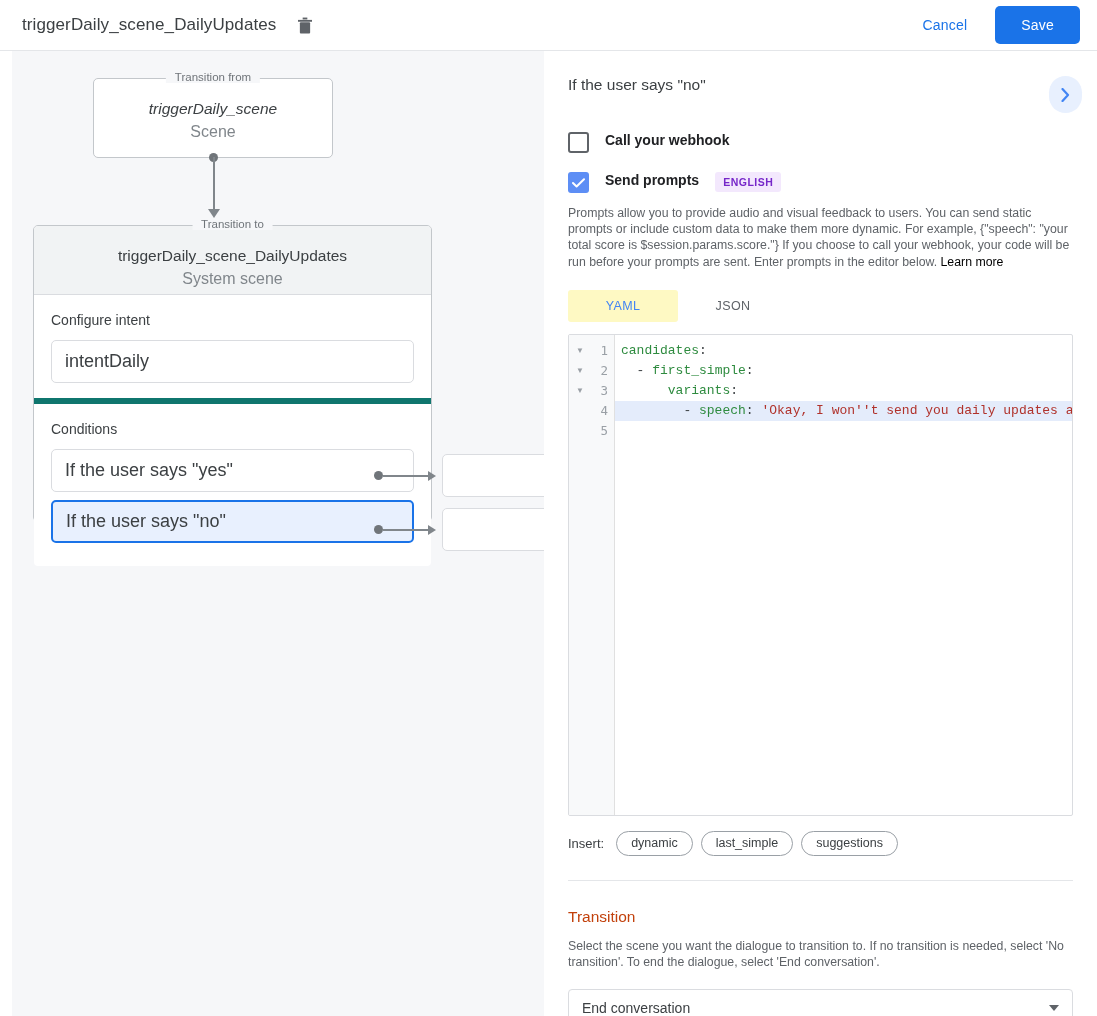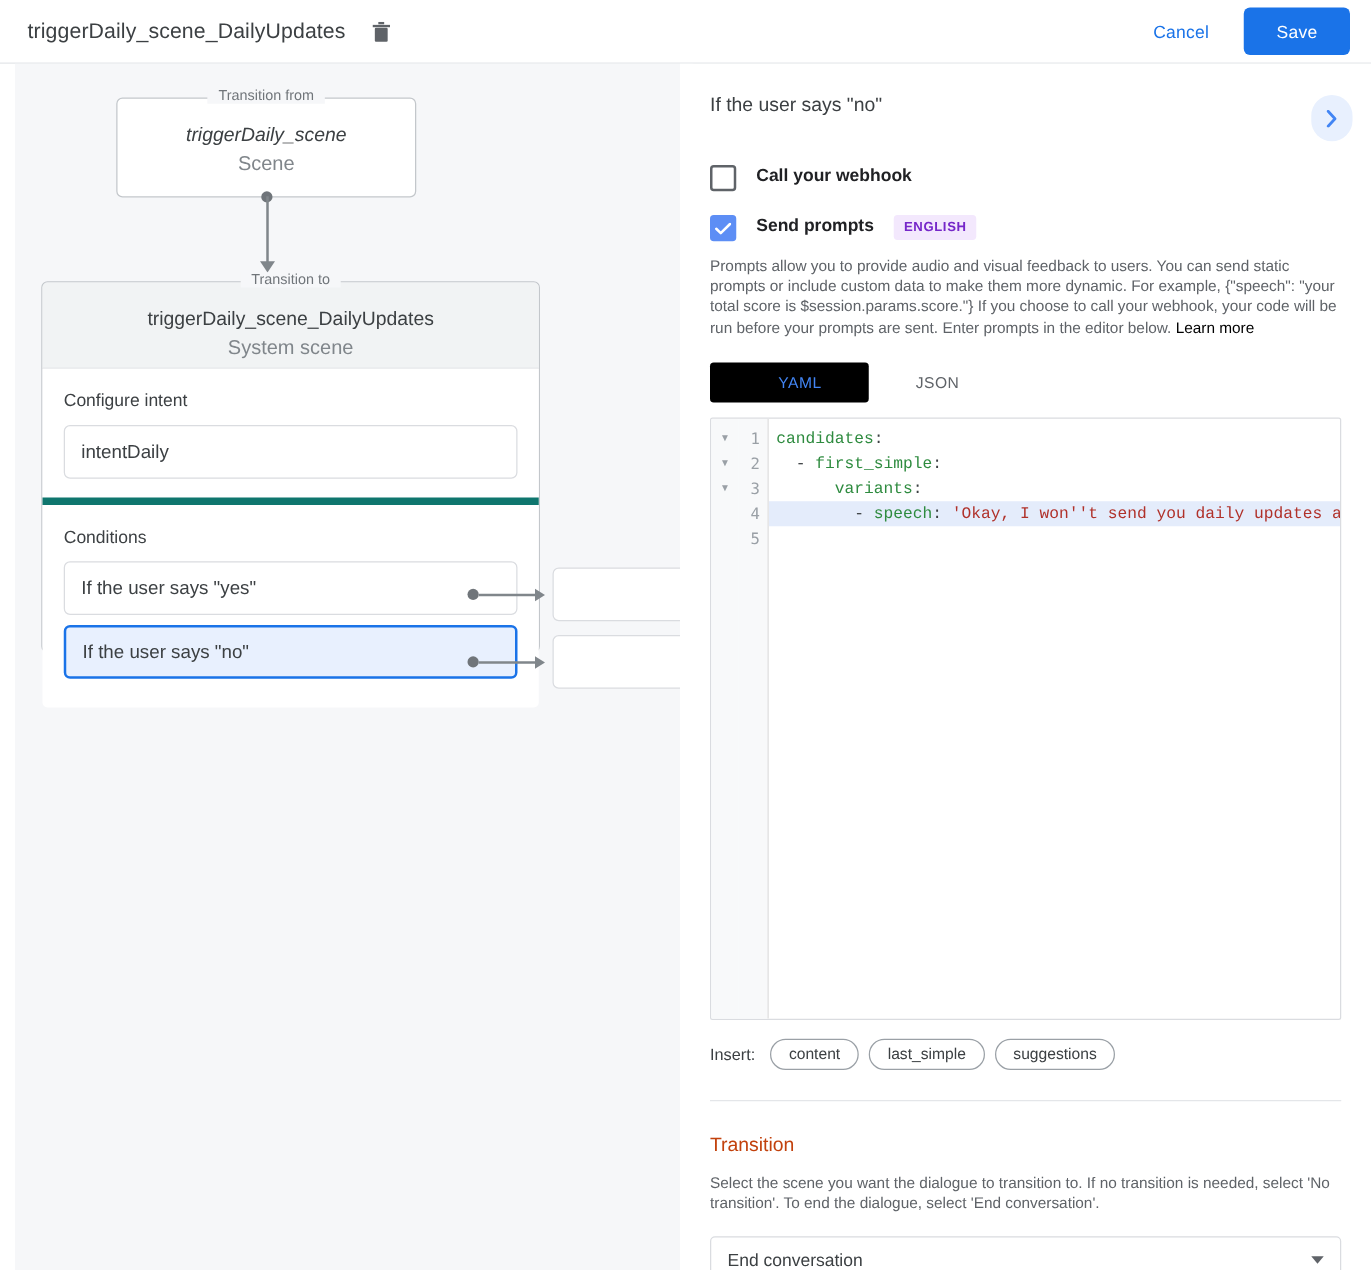--- a/index.html
+++ b/index.html
@@ -58,21 +58,21 @@
   .to-head{
     height:69px;background:#f1f3f4;border-radius:4px 4px 0 0;border-bottom:1px solid #dadce0;
     box-sizing:border-box;padding-top:21px;
   }
   .to-body{background:#fff;border-radius:0 0 4px 4px;}
   .section{padding:17px 17px 15px 17px;box-sizing:border-box;}
   .section + .section{border-top:6px solid #0f766e;}
   .section-label{font-size:14px;color:#3c4043;margin-bottom:12px;}
   .field-box{
     border:1px solid #dadce0;border-radius:5px;height:43px;display:flex;align-items:center;
-    padding-left:13px;font-size:15px;color:#3c4043;background:#fff;box-sizing:border-box;cursor:pointer;
+    padding-left:13px;font-size:18px;color:#3c4043;background:#fff;box-sizing:border-box;cursor:pointer;
   }
   .cond-box{margin-bottom:8px;}
   .cond-box.selected{background:#e8f0fe;border:2px solid #1a73e8;}
 
   
   .conn-dot{position:absolute;width:9px;height:9px;border-radius:50%;background:#70757a;}
   .conn-line{position:absolute;height:1.5px;background:#80868b;}
   .arrow-h{
     position:absolute;width:0;height:0;border-top:5px solid transparent;border-bottom:5px solid transparent;
     border-left:8px solid #80868b;
@@ -113,21 +113,21 @@
   .desc{
     margin-top:12px;font-size:12.3px;line-height:16.2px;color:#5f6368;
   }
   .link{color:#000000;text-decoration:none;cursor:pointer;}
 
   .tabs{display:flex;margin-top:20px;}
   .tab{
     width:110px;height:32px;display:flex;align-items:center;justify-content:center;
     font-size:12.5px;font-weight:500;letter-spacing:.4px;cursor:pointer;border-radius:3px;
   }
-  .tab.active{background:#000000;color:#4285f4;padding-left:17px;}
+  .tab.active{background:#fef9c3;color:#4285f4;}
   .tab.inactive{color:#5f6368;}
 
   .editor{
     margin-top:12px;border:1px solid #dadce0;border-radius:2px;height:482px;display:flex;
     box-sizing:border-box;overflow:hidden;background:#fff;
   }
   .fold-col{width:22px;background:#f8f9fa;padding-top:6px;box-sizing:border-box;}
   .fold{
     height:20px;display:flex;align-items:center;justify-content:center;
     font-size:8px;color:#9aa0a6;cursor:pointer;
@@ -283,21 +283,21 @@
             <div class="cline"><span class="k">candidates</span><span class="p">:</span></div>
             <div class="cline"><span class="p">  - </span><span class="k">first_simple</span><span class="p">:</span></div>
             <div class="cline"><span class="p">      </span><span class="k">variants</span><span class="p">:</span></div>
             <div class="cline hl"><span class="p">        - </span><span class="k">speech</span><span class="p">: </span><span class="s">'Okay, I won''t send you daily updates anymore.'</span></div>
             <div class="cline"><span class="p"></span></div>
           </div>
       </div>
 
       <div class="insert-row">
         <div class="insert-label">Insert:</div>
-        <button class="chip">content</button>
+        <button class="chip">dynamic</button>
         <button class="chip">last_simple</button>
         <button class="chip">suggestions</button>
       </div>
 
       <div class="divider"></div>
 
       <div class="t-title">Transition</div>
       <div class="t-desc">Select the scene you want the dialogue to transition to. If no transition is needed, select 'No transition'. To end the dialogue, select 'End conversation'.</div>
       <div class="select">
         <div class="select-val">End conversation</div>

